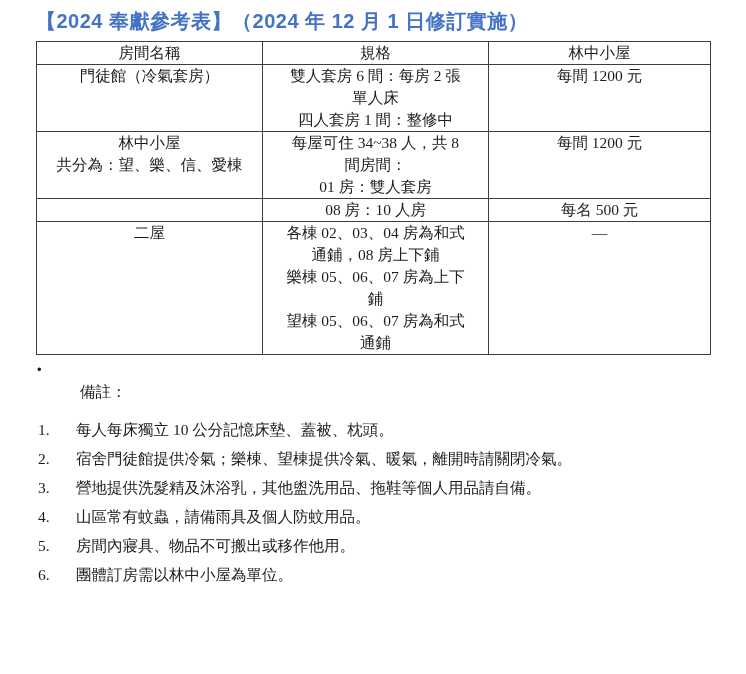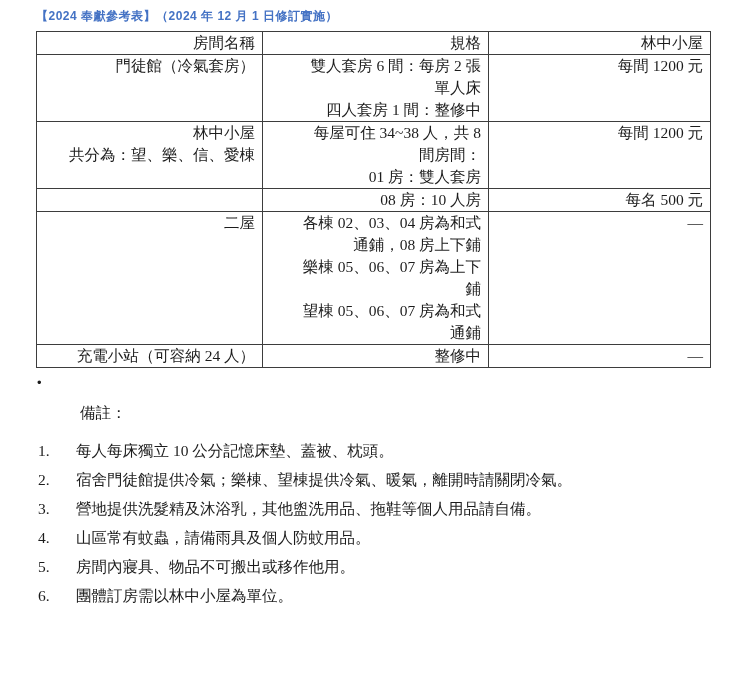--- a/index.html
+++ b/index.html
@@ -14,55 +14,55 @@
     box-sizing: border-box;
     padding: 8px 36px 0 36px;
     background: #ffffff;
     font-family: "Liberation Serif", "DejaVu Serif", serif;
     color: #1c1c1c;
     overflow: hidden;
   }
   .doc-title {
     margin: 0 0 6px 0;
     font-family: "Liberation Sans", "DejaVu Sans", sans-serif;
-    font-size: 12px;
+    font-size: 20px;
     font-weight: bold;
     color: #4472c4;
     letter-spacing: 0.5px;
     white-space: nowrap;
   }
   table.price-table {
     border-collapse: collapse;
     width: 674px;
     table-layout: fixed;
   }
   table.price-table col.c1 { width: 226px; }
   table.price-table col.c2 { width: 226px; }
   table.price-table col.c3 { width: 222px; }
   table.price-table th,
   table.price-table td {
     border: 1px solid #3d3d3d;
     padding: 0 7px;
     font-size: 15.5px;
     font-weight: normal;
     line-height: 22px;
-    text-align: right;
+    text-align: center;
     vertical-align: top;
     white-space: pre-line;
     overflow: hidden;
   }
   .bullet-line {
     margin-top: 7px;
     margin-left: 1px;
     font-size: 13px;
     line-height: 16px;
     font-family: "Liberation Sans", "DejaVu Sans", sans-serif;
   }
   .notes-label {
-    margin-top: 11px;
+    margin-top: 3px;
     margin-left: 44px;
     font-size: 15.5px;
     line-height: 22px;
   }
   .notes {
     list-style: none;
     margin: 16px 0 0 0;
     padding: 0;
   }
   .notes li {
@@ -123,25 +123,20 @@
       <tr>
         <td>二屋</td>
         <td>各棟 02、03、04 房為和式
 通鋪，08 房上下鋪
 樂棟 05、06、07 房為上下
 鋪
 望棟 05、06、07 房為和式
 通鋪</td>
         <td>—</td>
       </tr>
-      <tr>
-        <td>充電小站（可容納 24 人）</td>
-        <td>整修中</td>
-        <td>—</td>
-      </tr>
     </tbody>
   </table>
 
   <div class="bullet-line">•</div>
 
   <div class="notes-label">備註：</div>
 
   <ol class="notes">
     <li>
       <span class="num">1.</span>

